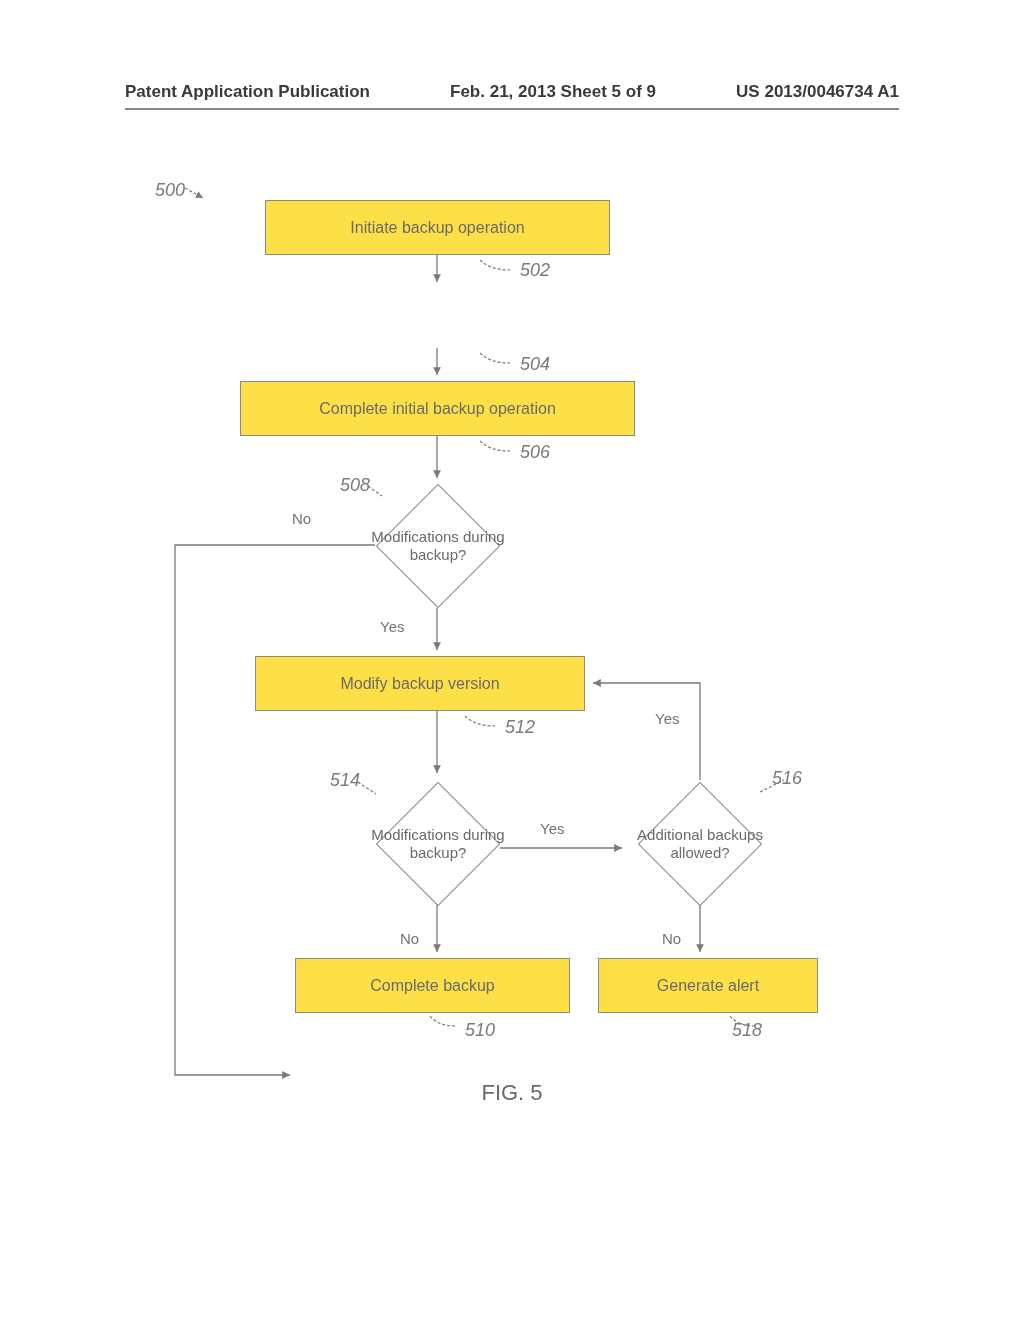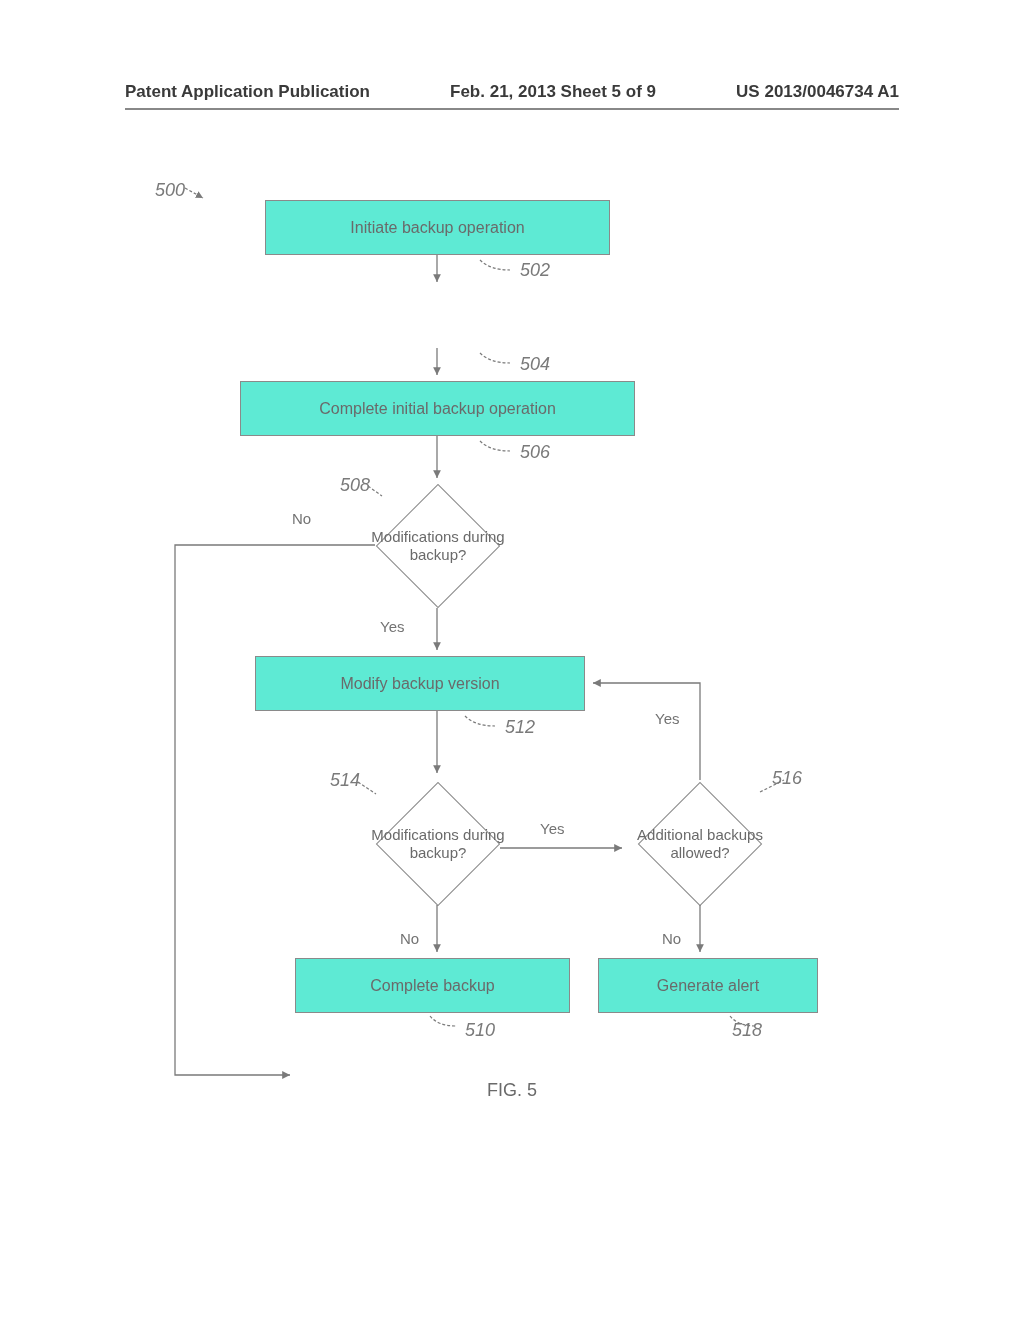--- a/index.html
+++ b/index.html
@@ -44,21 +44,21 @@
     }
     .ref-label {
       position: absolute;
       font-size: 18px;
       font-style: italic;
       color: #7a7a7a;
     }
     .box {
       position: absolute;
       border: 1.5px solid #8a8a8a;
-      background: #5eead4;
+      background: #fde047;
       display: flex;
       align-items: center;
       justify-content: center;
       text-align: center;
       font-size: 16px;
       padding: 6px 26px;
       color: #6a6a6a;
     }
     .diamond {
       position: absolute;
@@ -76,21 +76,21 @@
       color: #6a6a6a;
       line-height: 1.2;
     }
     .edge-label {
       position: absolute;
       font-size: 15px;
       color: #737373;
     }
     .fig-label {
       position: absolute;
-      font-size: 18px;
+      font-size: 22px;
       color: #6a6a6a;
       left: 0;
       width: 100%;
       text-align: center;
     }
     svg.connector {
       position: absolute;
       overflow: visible;
       pointer-events: none;
     }

